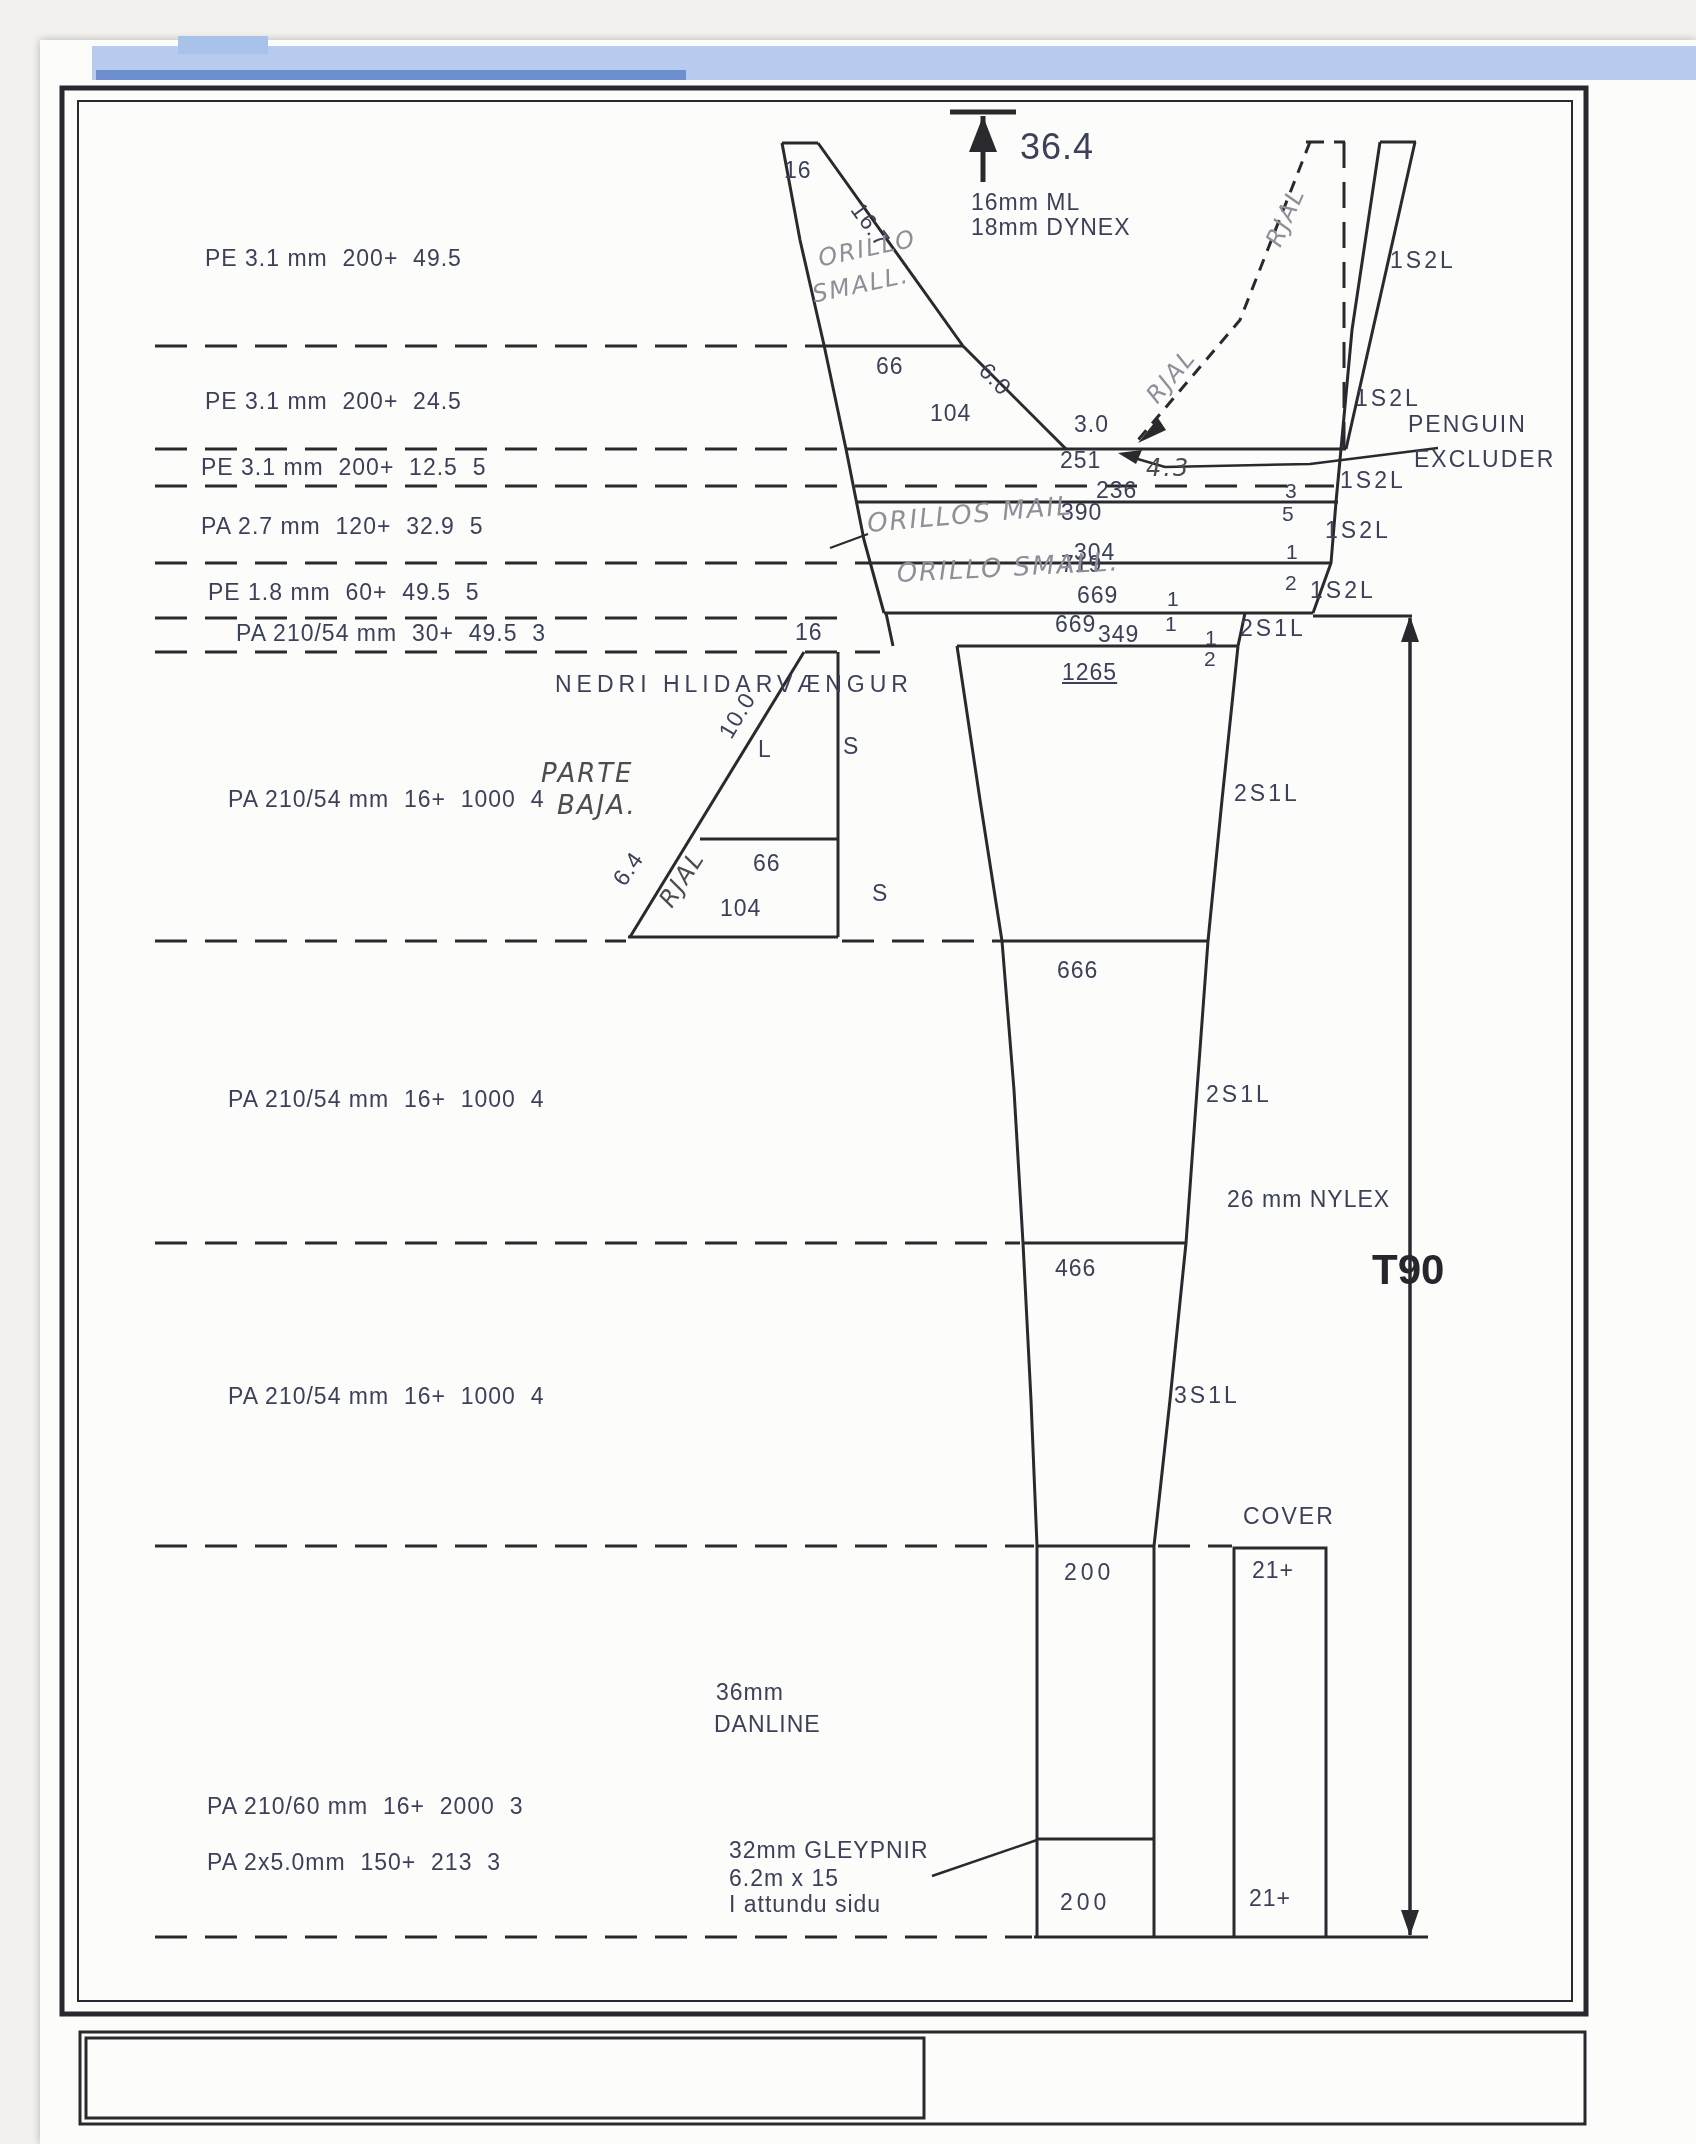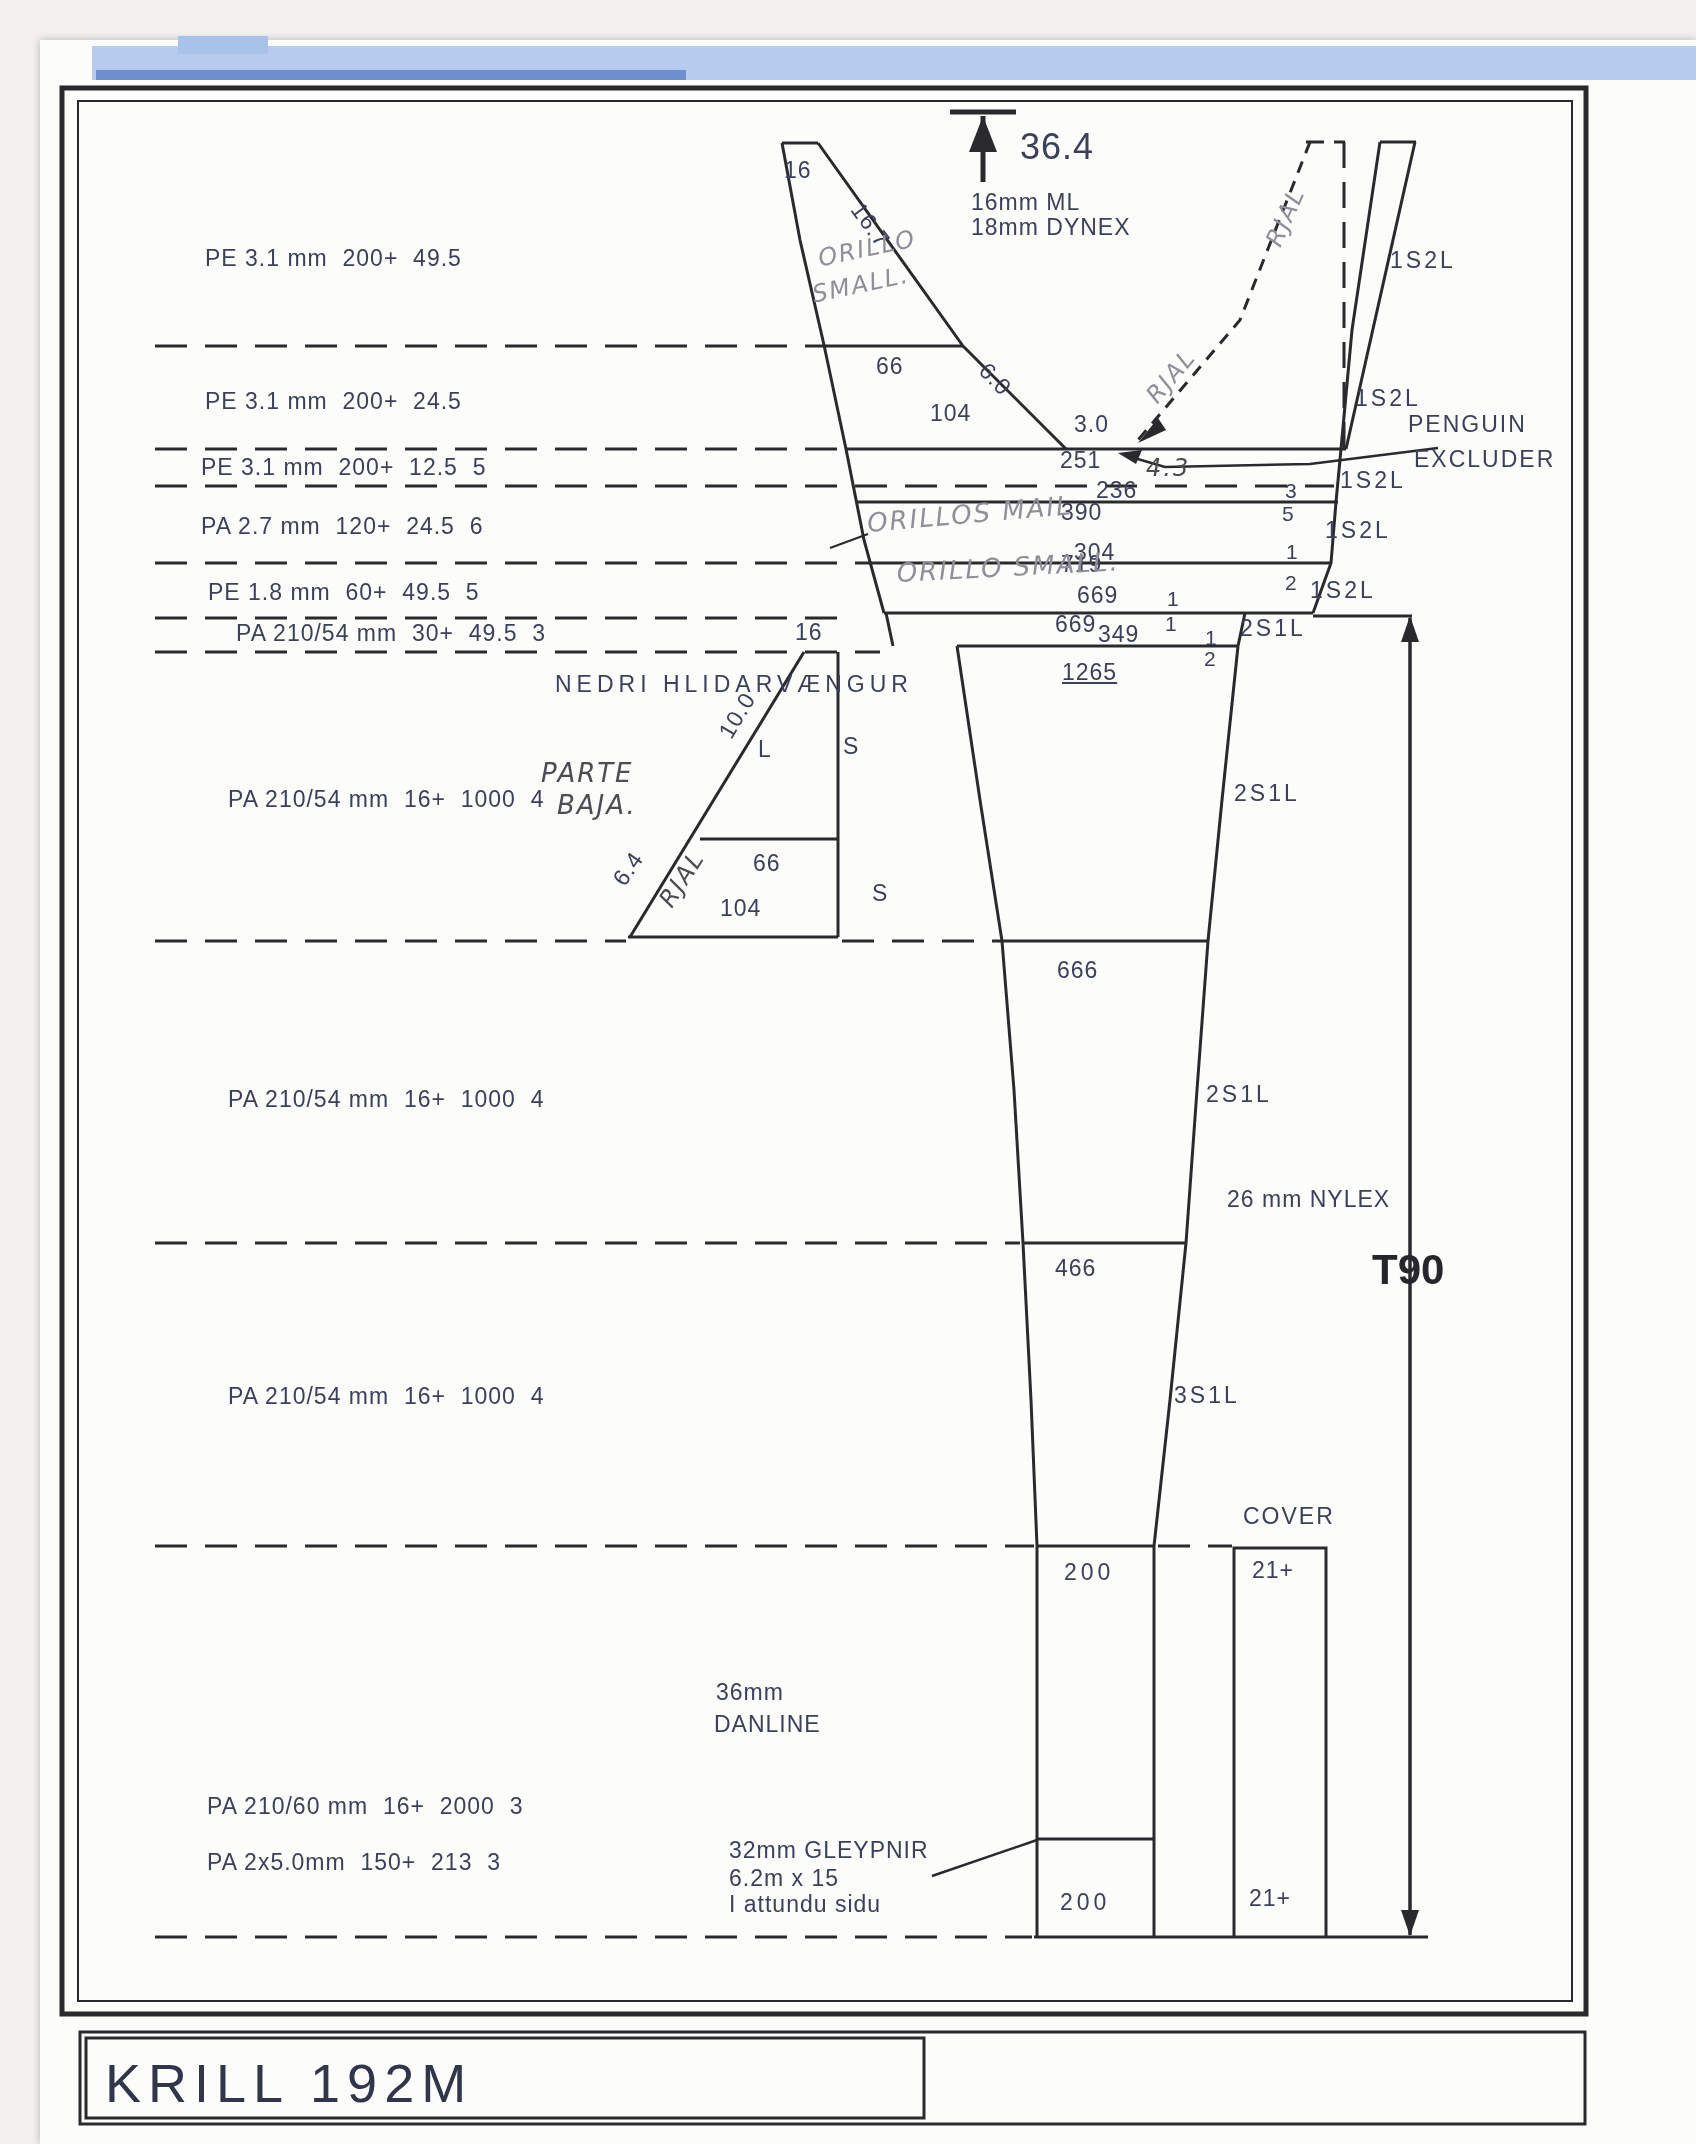--- a/index.html
+++ b/index.html
@@ -105,21 +105,21 @@
       <line x1="1313" y1="616" x2="1412" y2="616"></line>
       <polygon points="1410,616 1401,642 1419,642" fill="#2a2a2e" stroke="none"></polygon>
       <polygon points="1410,1936 1401,1910 1419,1910" fill="#2a2a2e" stroke="none"></polygon>
     </g>
   </svg>
 
   <div id="labels-layer">
       <div class="lbl p" style="left: 205px; top: 246px;">PE 3.1 mm  200+  49.5</div>
       <div class="lbl p" style="left: 205px; top: 389px;">PE 3.1 mm  200+  24.5</div>
       <div class="lbl p" style="left: 201px; top: 455px;">PE 3.1 mm  200+  12.5  5</div>
-      <div class="lbl p" style="left: 201px; top: 514px;">PA 2.7 mm  120+  24.5  6</div>
+      <div class="lbl p" style="left: 201px; top: 514px;">PA 2.7 mm  120+  32.9  5</div>
       <div class="lbl p" style="left: 208px; top: 580px;">PE 1.8 mm  60+  49.5  5</div>
       <div class="lbl p" style="left: 199px; top: 621px; margin-left: 37px;">PA 210/54 mm  30+  49.5  3</div>
       <div class="lbl p" style="left: 228px; top: 787px;">PA 210/54 mm  16+  1000  4</div>
       <div class="lbl p" style="left: 228px; top: 1087px;">PA 210/54 mm  16+  1000  4</div>
       <div class="lbl p" style="left: 228px; top: 1384px;">PA 210/54 mm  16+  1000  4</div>
       <div class="lbl p" style="left: 207px; top: 1794px;">PA 210/60 mm  16+  2000  3</div>
       <div class="lbl p" style="left: 207px; top: 1850px;">PA 2x5.0mm  150+  213  3</div>
       <div class="lbl p" style="left: 1020px; top: 128px; font-size: 36px;">36.4</div>
       <div class="lbl p" style="left: 971px; top: 190px;">16mm ML</div>
       <div class="lbl p" style="left: 971px; top: 215px;">18mm DYNEX</div>
@@ -185,14 +185,13 @@
       <div class="lbl h" style="left: 1262px; top: 240px; font-size: 24px; transform: rotate(-66deg);">RJAL</div>
       <div class="lbl h" style="left: 1142px; top: 392px; font-size: 24px; transform: rotate(-50deg);">RJAL</div>
       <div class="lbl hd" style="left: 1146px; top: 456px; font-size: 24px;">4.3</div>
       <div class="lbl h" style="left: 866px; top: 510px; font-size: 26px; transform: rotate(-5deg);">ORILLOS MAIL</div>
       <div class="lbl h" style="left: 896px; top: 560px; font-size: 26px; transform: rotate(-3deg);">ORILLO SMALL.</div>
       <div class="lbl hd" style="left: 541px; top: 760px; font-size: 26px;">PARTE</div>
       <div class="lbl hd" style="left: 557px; top: 792px; font-size: 26px;">BAJA.</div>
       <div class="lbl hd" style="left: 655px; top: 898px; font-size: 24px; transform: rotate(-57deg);">RJAL</div>
     </div>
 
-  <div id="title-block">KRILL 192M</div>
 </div>
 
 </body></html>

